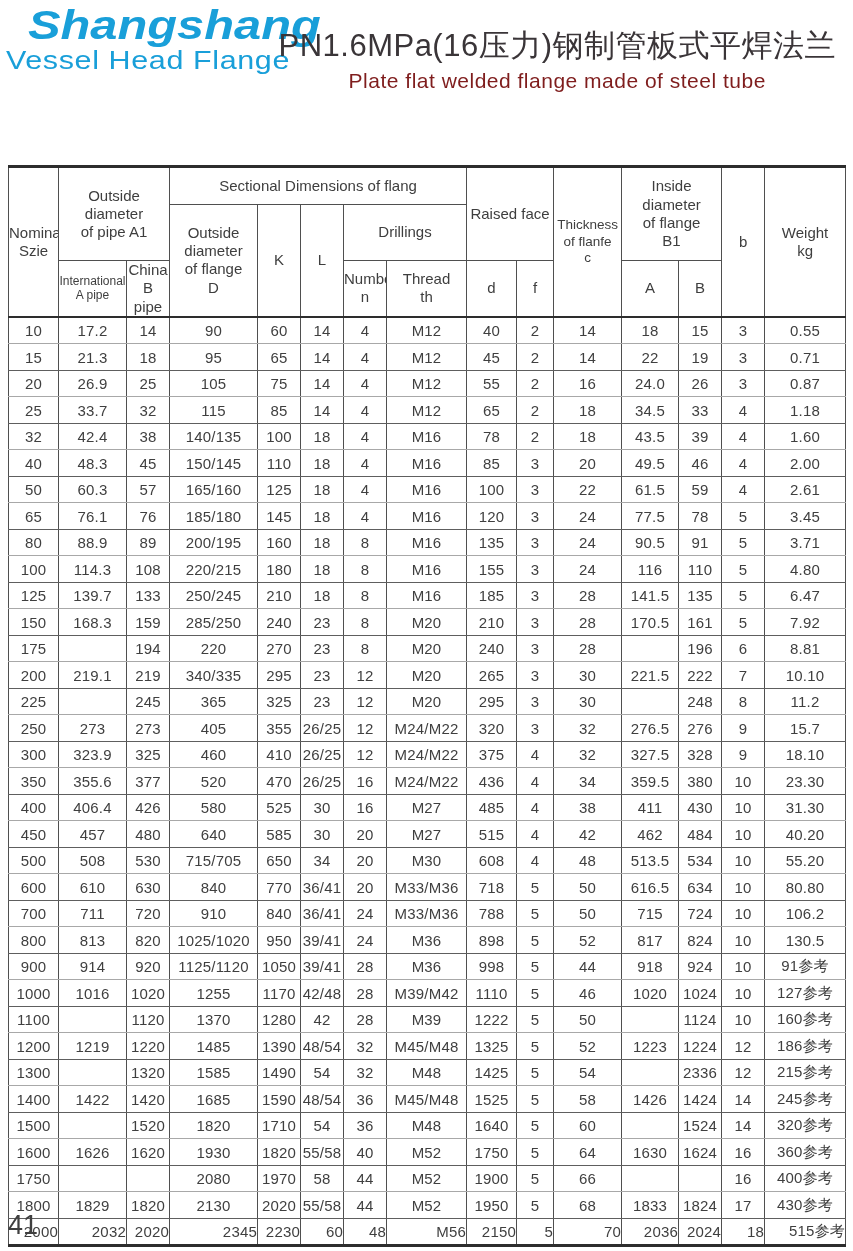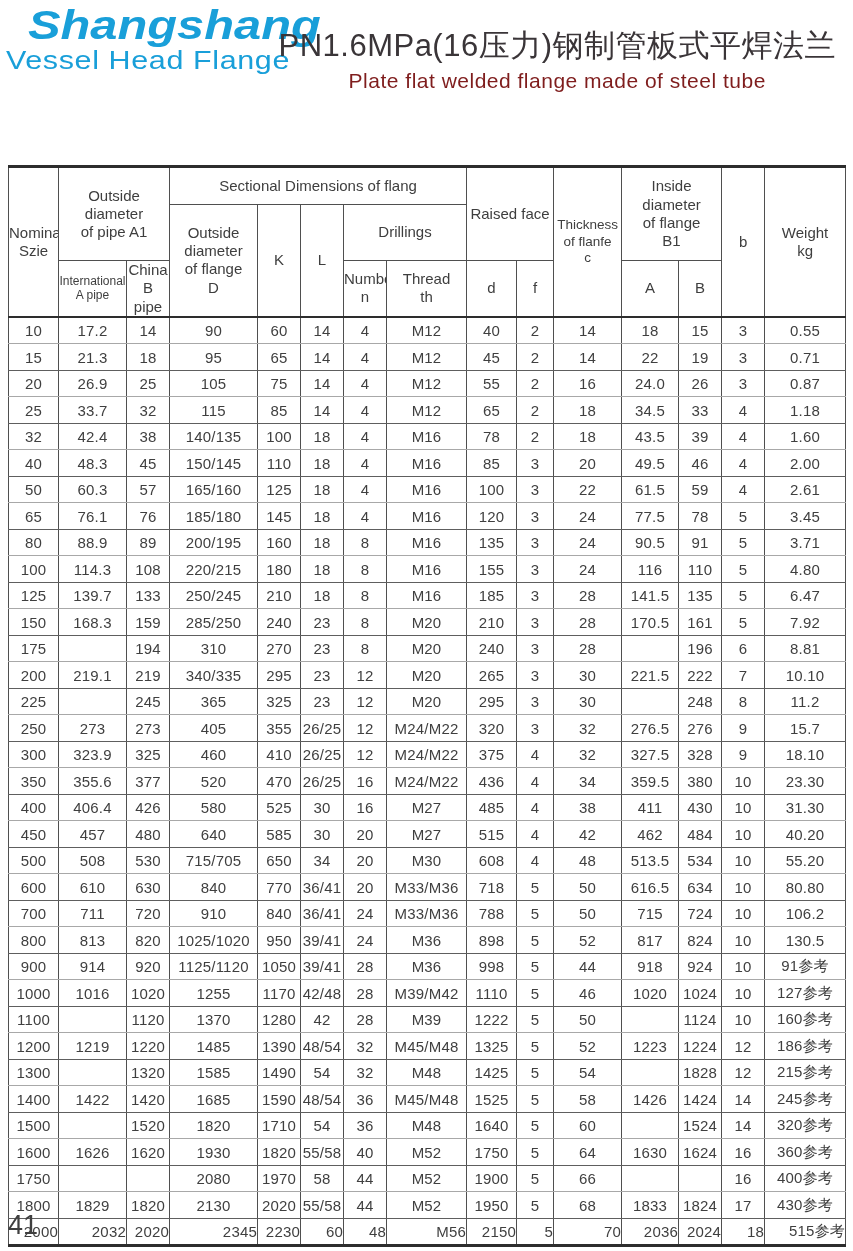--- a/index.html
+++ b/index.html
@@ -369,21 +369,21 @@
         <td>28</td>
         <td>170.5</td>
         <td>161</td>
         <td>5</td>
         <td>7.92</td>
       </tr>
       <tr>
         <td>175</td>
         <td></td>
         <td>194</td>
-        <td>310</td>
+        <td>220</td>
         <td>270</td>
         <td>23</td>
         <td>8</td>
         <td>M20</td>
         <td>240</td>
         <td>3</td>
         <td>28</td>
         <td></td>
         <td>196</td>
         <td>6</td>
@@ -650,21 +650,21 @@
         <td>1320</td>
         <td>1585</td>
         <td>1490</td>
         <td>54</td>
         <td>32</td>
         <td>M48</td>
         <td>1425</td>
         <td>5</td>
         <td>54</td>
         <td></td>
-        <td>1828</td>
+        <td>2336</td>
         <td>12</td>
         <td>215参考</td>
       </tr>
       <tr>
         <td>1400</td>
         <td>1422</td>
         <td>1420</td>
         <td>1685</td>
         <td>1590</td>
         <td>48/54</td>

